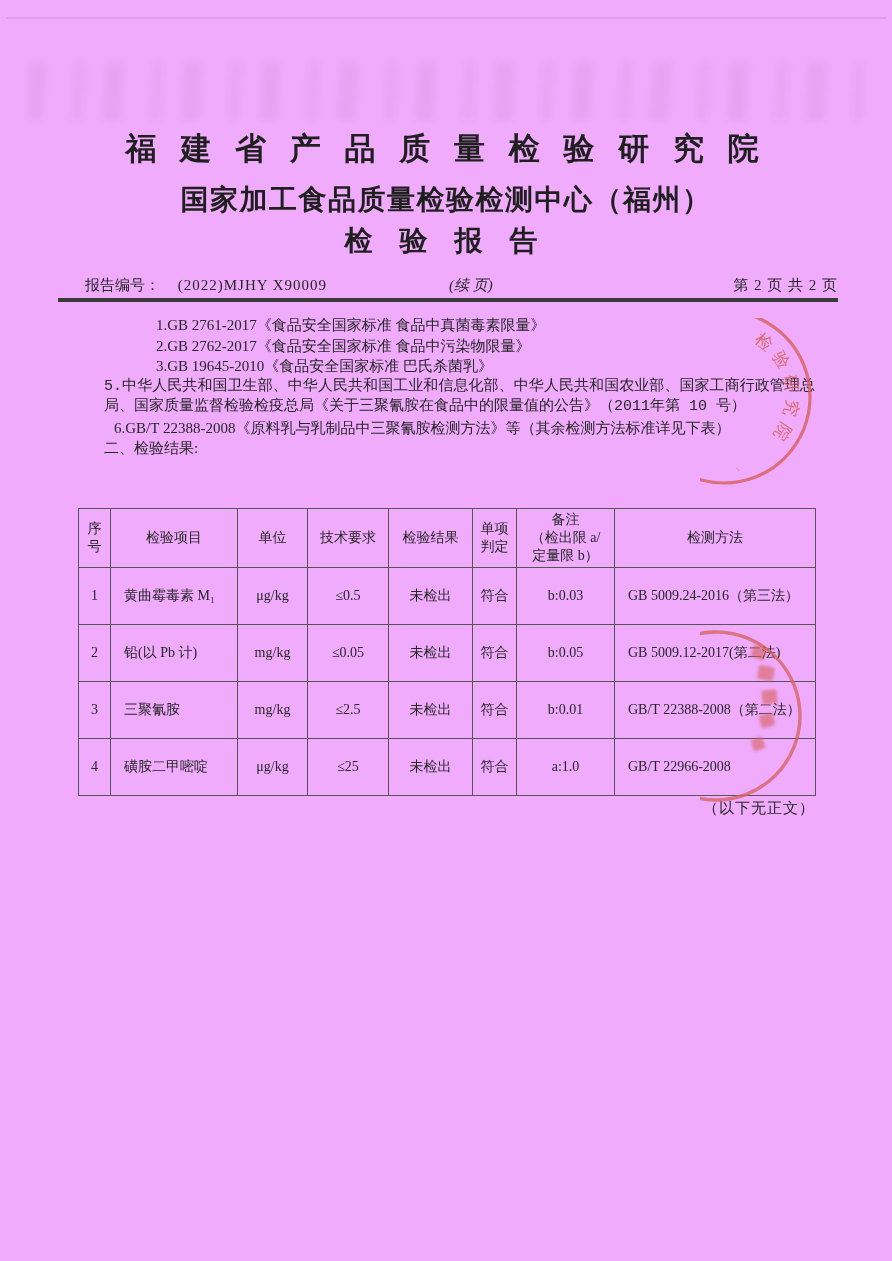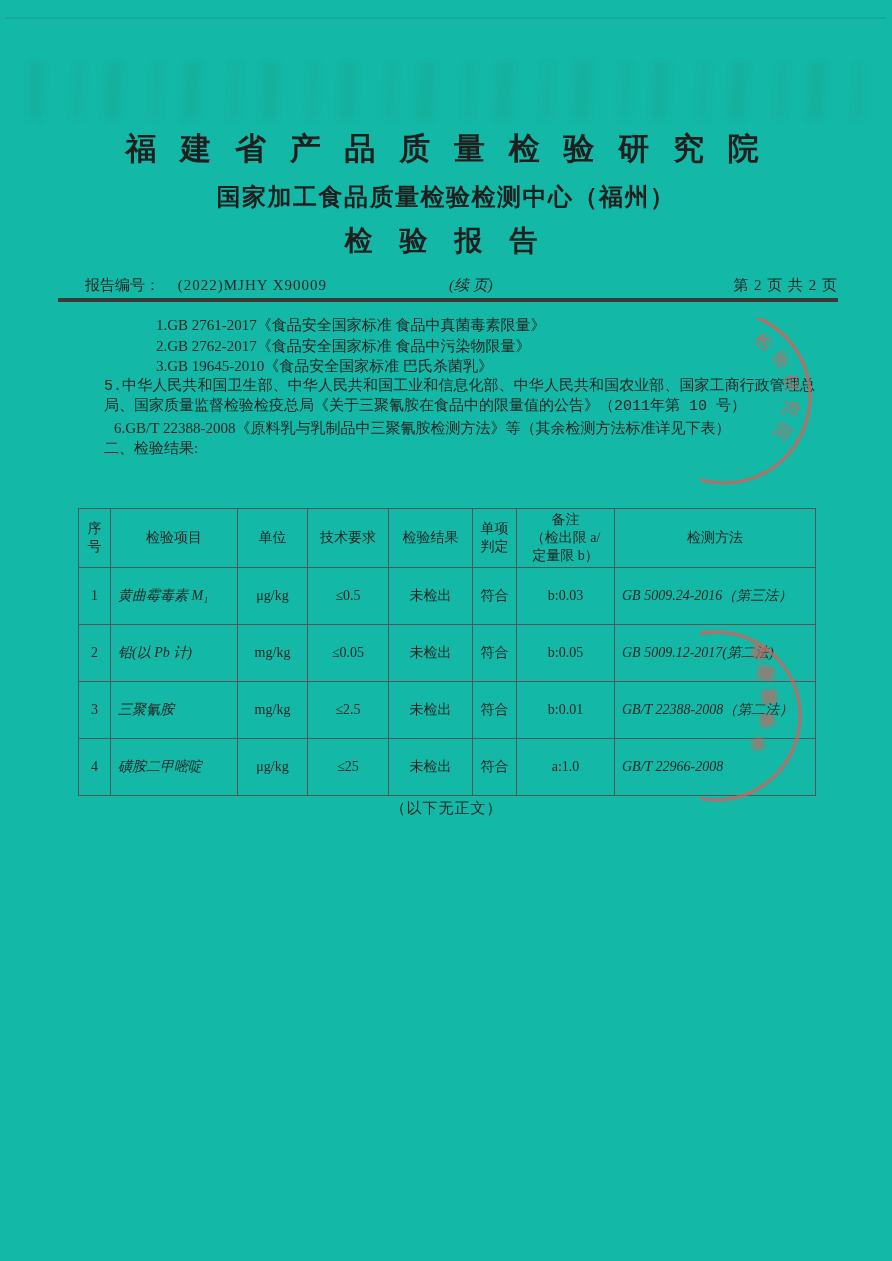--- a/index.html
+++ b/index.html
@@ -1,31 +1,31 @@
 <!DOCTYPE html>
 <html><head>
 <meta charset="utf-8">
 <style>
   html,body{margin:0;padding:0;background:#ffffff;}
   .page{
-    position:relative;width:892px;height:1261px;background:#14b8a6;
+    position:relative;width:892px;height:1261px;background:#f0abfc;
     font-family:"Liberation Serif","DejaVu Serif",serif;color:#262626;overflow:hidden;
   }
   
   .top-scan-line{position:absolute;top:17px;left:6px;right:6px;height:2px;
     background:rgba(0,0,0,0.07);}
   .ghost-band{position:absolute;top:62px;left:28px;right:28px;height:58px;
     background:
       repeating-linear-gradient(93deg, rgba(40,40,40,0.045) 0 18px, rgba(0,0,0,0) 18px 46px, rgba(40,40,40,0.03) 46px 58px, rgba(0,0,0,0) 58px 78px);
     filter:blur(3px);border-radius:4px;}
   
   .institute-title{position:absolute;top:128px;left:0;width:100%;text-align:center;
     font-size:31px;font-weight:bold;letter-spacing:8px;white-space:nowrap;color:#1f1f1f;}
   .center-title{position:absolute;top:181px;left:0;width:100%;text-align:center;
-    font-size:24px;font-weight:bold;letter-spacing:1.5px;color:#1f1f1f;}
+    font-size:28px;font-weight:bold;letter-spacing:1.5px;color:#1f1f1f;}
   .report-title{position:absolute;top:222px;left:0;width:100%;text-align:center;
     font-size:28px;font-weight:bold;letter-spacing:10px;color:#1f1f1f;}
   
   .meta-row{position:absolute;top:276px;left:58px;right:54px;height:22px;font-size:15px;margin-left:27px;}
   .meta-left{position:absolute;left:0;top:0;white-space:nowrap;}
   .meta-no{margin-left:14px;letter-spacing:1px;}
   .meta-center{position:absolute;left:364px;top:0;font-style:italic;}
   .meta-right{position:absolute;right:0;top:0;letter-spacing:1px;}
   .thick-rule{position:absolute;top:298px;left:58px;width:780px;height:4px;background:#3a3a3a;}
   
@@ -34,22 +34,22 @@
   .ref{margin-left:78px;}
   .ref-wide{margin-left:26px;text-align:justify;font-family:Liberation Mono, monospace;}
   .ref-six{margin-left:36px;}
   
   .tbl-wrap{position:absolute;top:508px;left:78px;}
   table{border-collapse:collapse;table-layout:fixed;width:737px;font-size:14px;color:#262626;}
   th,td{border:1px solid #555;padding:2px 3px;text-align:center;vertical-align:middle;
     font-weight:normal;white-space:pre-line;overflow:hidden;}
   tr.hdr{height:56px;}
   tr.row{height:57px;}
-  td.item,td.method{text-align:left;padding-left:7px;font-style:italic;}
-  .footer-note{position:absolute;top:799px;left:78px;width:737px;text-align:center;
+  td.item,td.method{text-align:left;padding-left:13px;}
+  .footer-note{position:absolute;top:799px;left:78px;width:737px;text-align:right;
     font-size:15px;letter-spacing:1px;}
   
   .seal-svg{position:absolute;pointer-events:none;}
   .seal1{left:700px;top:318px;}
   .seal2{left:700px;top:618px;}
 </style>
 </head>
 <body>
 
 <div class="page">

